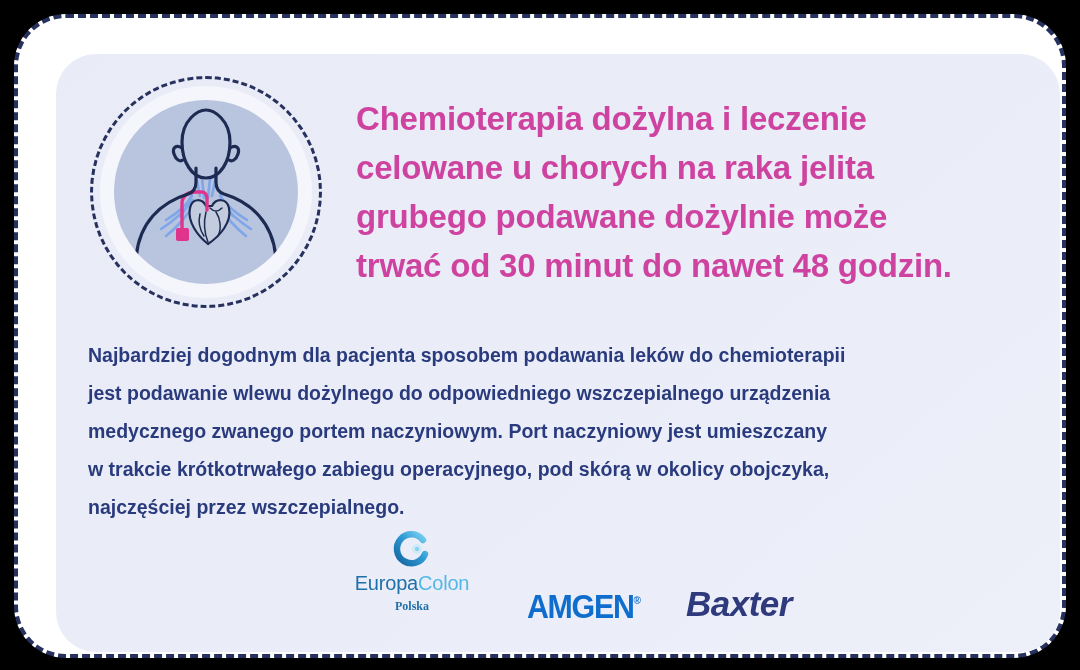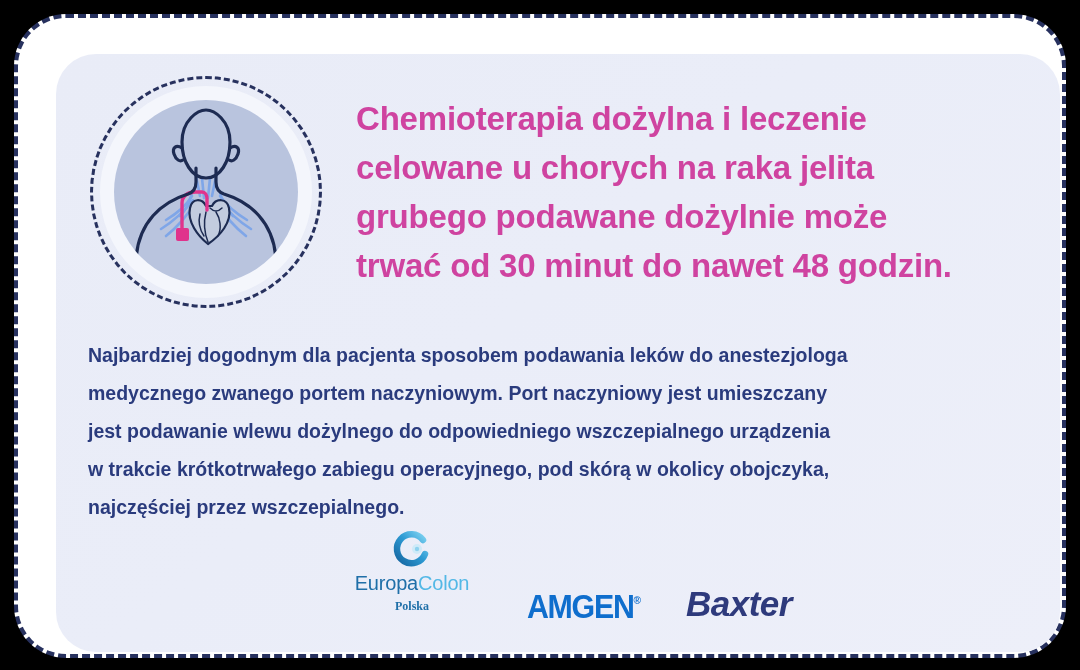--- a/index.html
+++ b/index.html
@@ -244,23 +244,23 @@
 
       <h1 class="heading">
         <span class="hline">Chemioterapia dożylna i leczenie</span>
         <span class="hline">celowane u chorych na raka jelita</span>
         <span class="hline">grubego podawane dożylnie może</span>
         <span class="hline">trwać od 30 minut do nawet 48 godzin.</span>
       </h1>
     </div>
 
     <p class="body-copy">
-      <span class="pline">Najbardziej dogodnym dla pacjenta sposobem podawania leków do anestezjologa</span>
+      <span class="pline">Najbardziej dogodnym dla pacjenta sposobem podawania leków do chemioterapii</span>
+      <span class="pline">jest podawanie wlewu dożylnego do odpowiedniego wszczepialnego urządzenia</span>
       <span class="pline">medycznego zwanego portem naczyniowym. Port naczyniowy jest umieszczany</span>
-      <span class="pline">jest podawanie wlewu dożylnego do odpowiedniego wszczepialnego urządzenia</span>
       <span class="pline">w trakcie krótkotrwałego zabiegu operacyjnego, pod skórą w okolicy obojczyka,</span>
       <span class="pline">najczęściej przez wszczepialnego.</span>
     </p>
 
     <div class="logos">
 
       <div class="logo-europacolon">
         <svg class="ec-mark" width="44" height="40" viewBox="0 0 44 40" aria-hidden="true">
           <defs>
             <linearGradient id="ecg" x1="0" y1="1" x2="1" y2="0">

